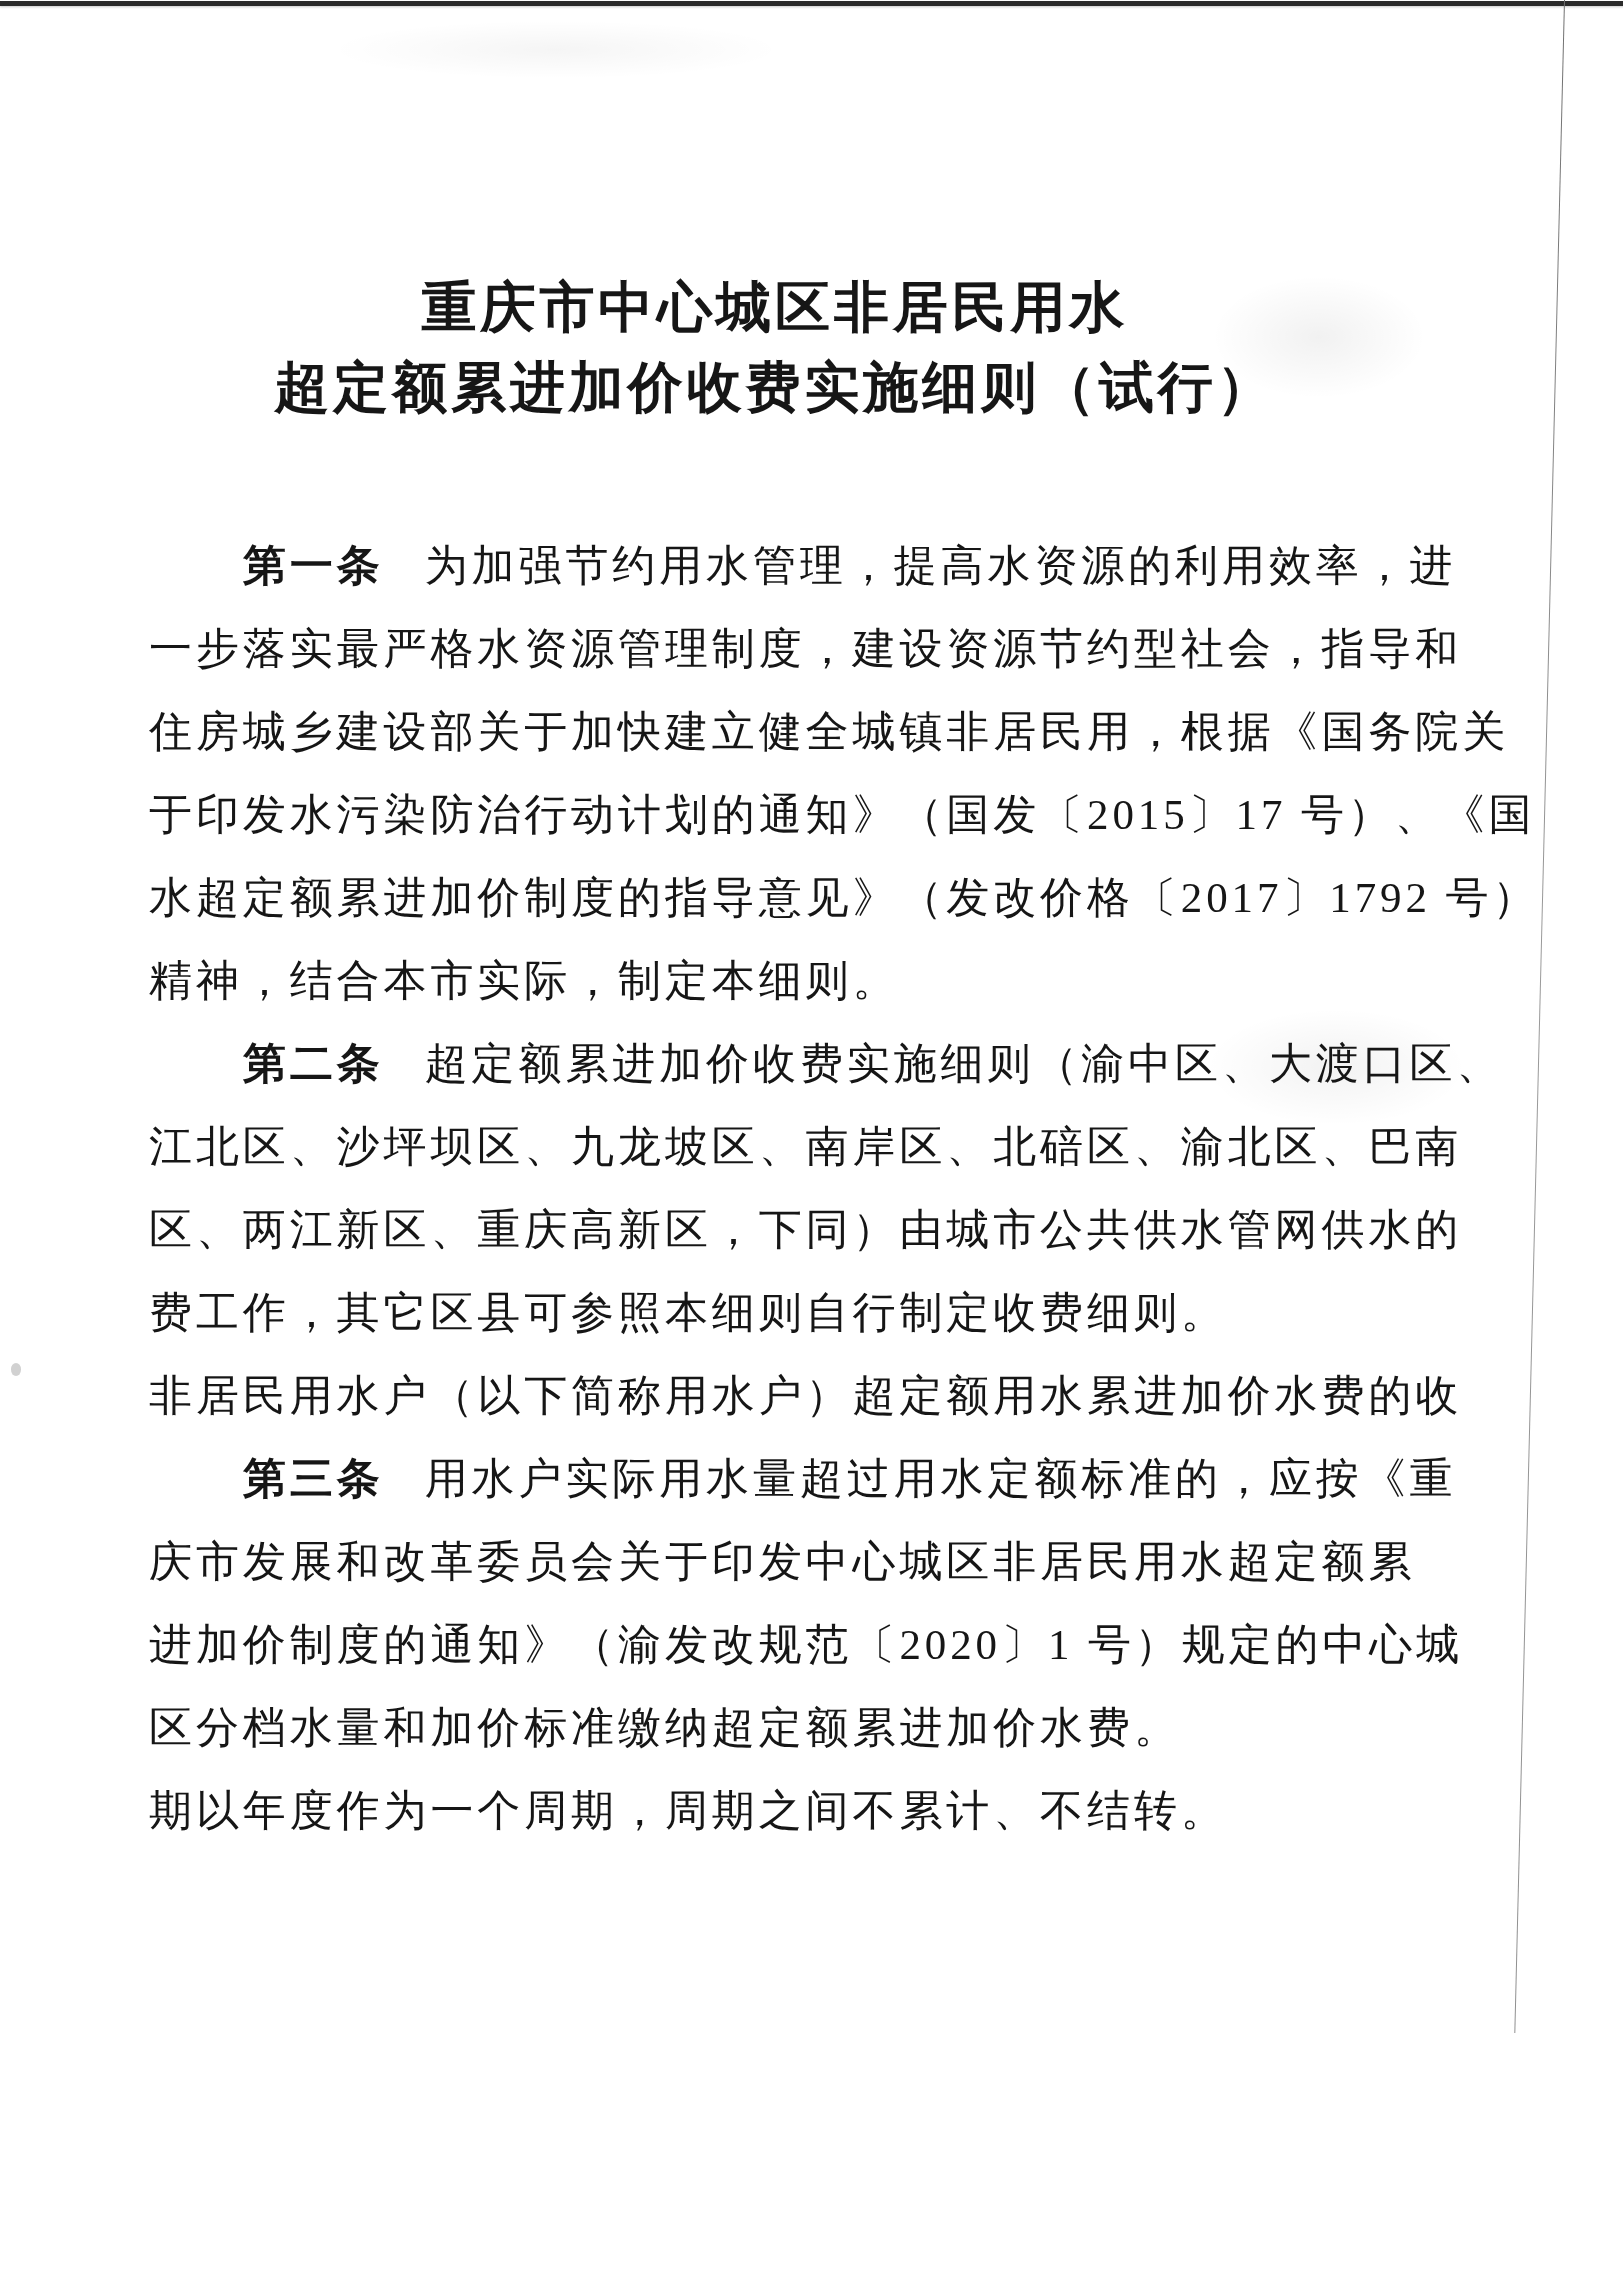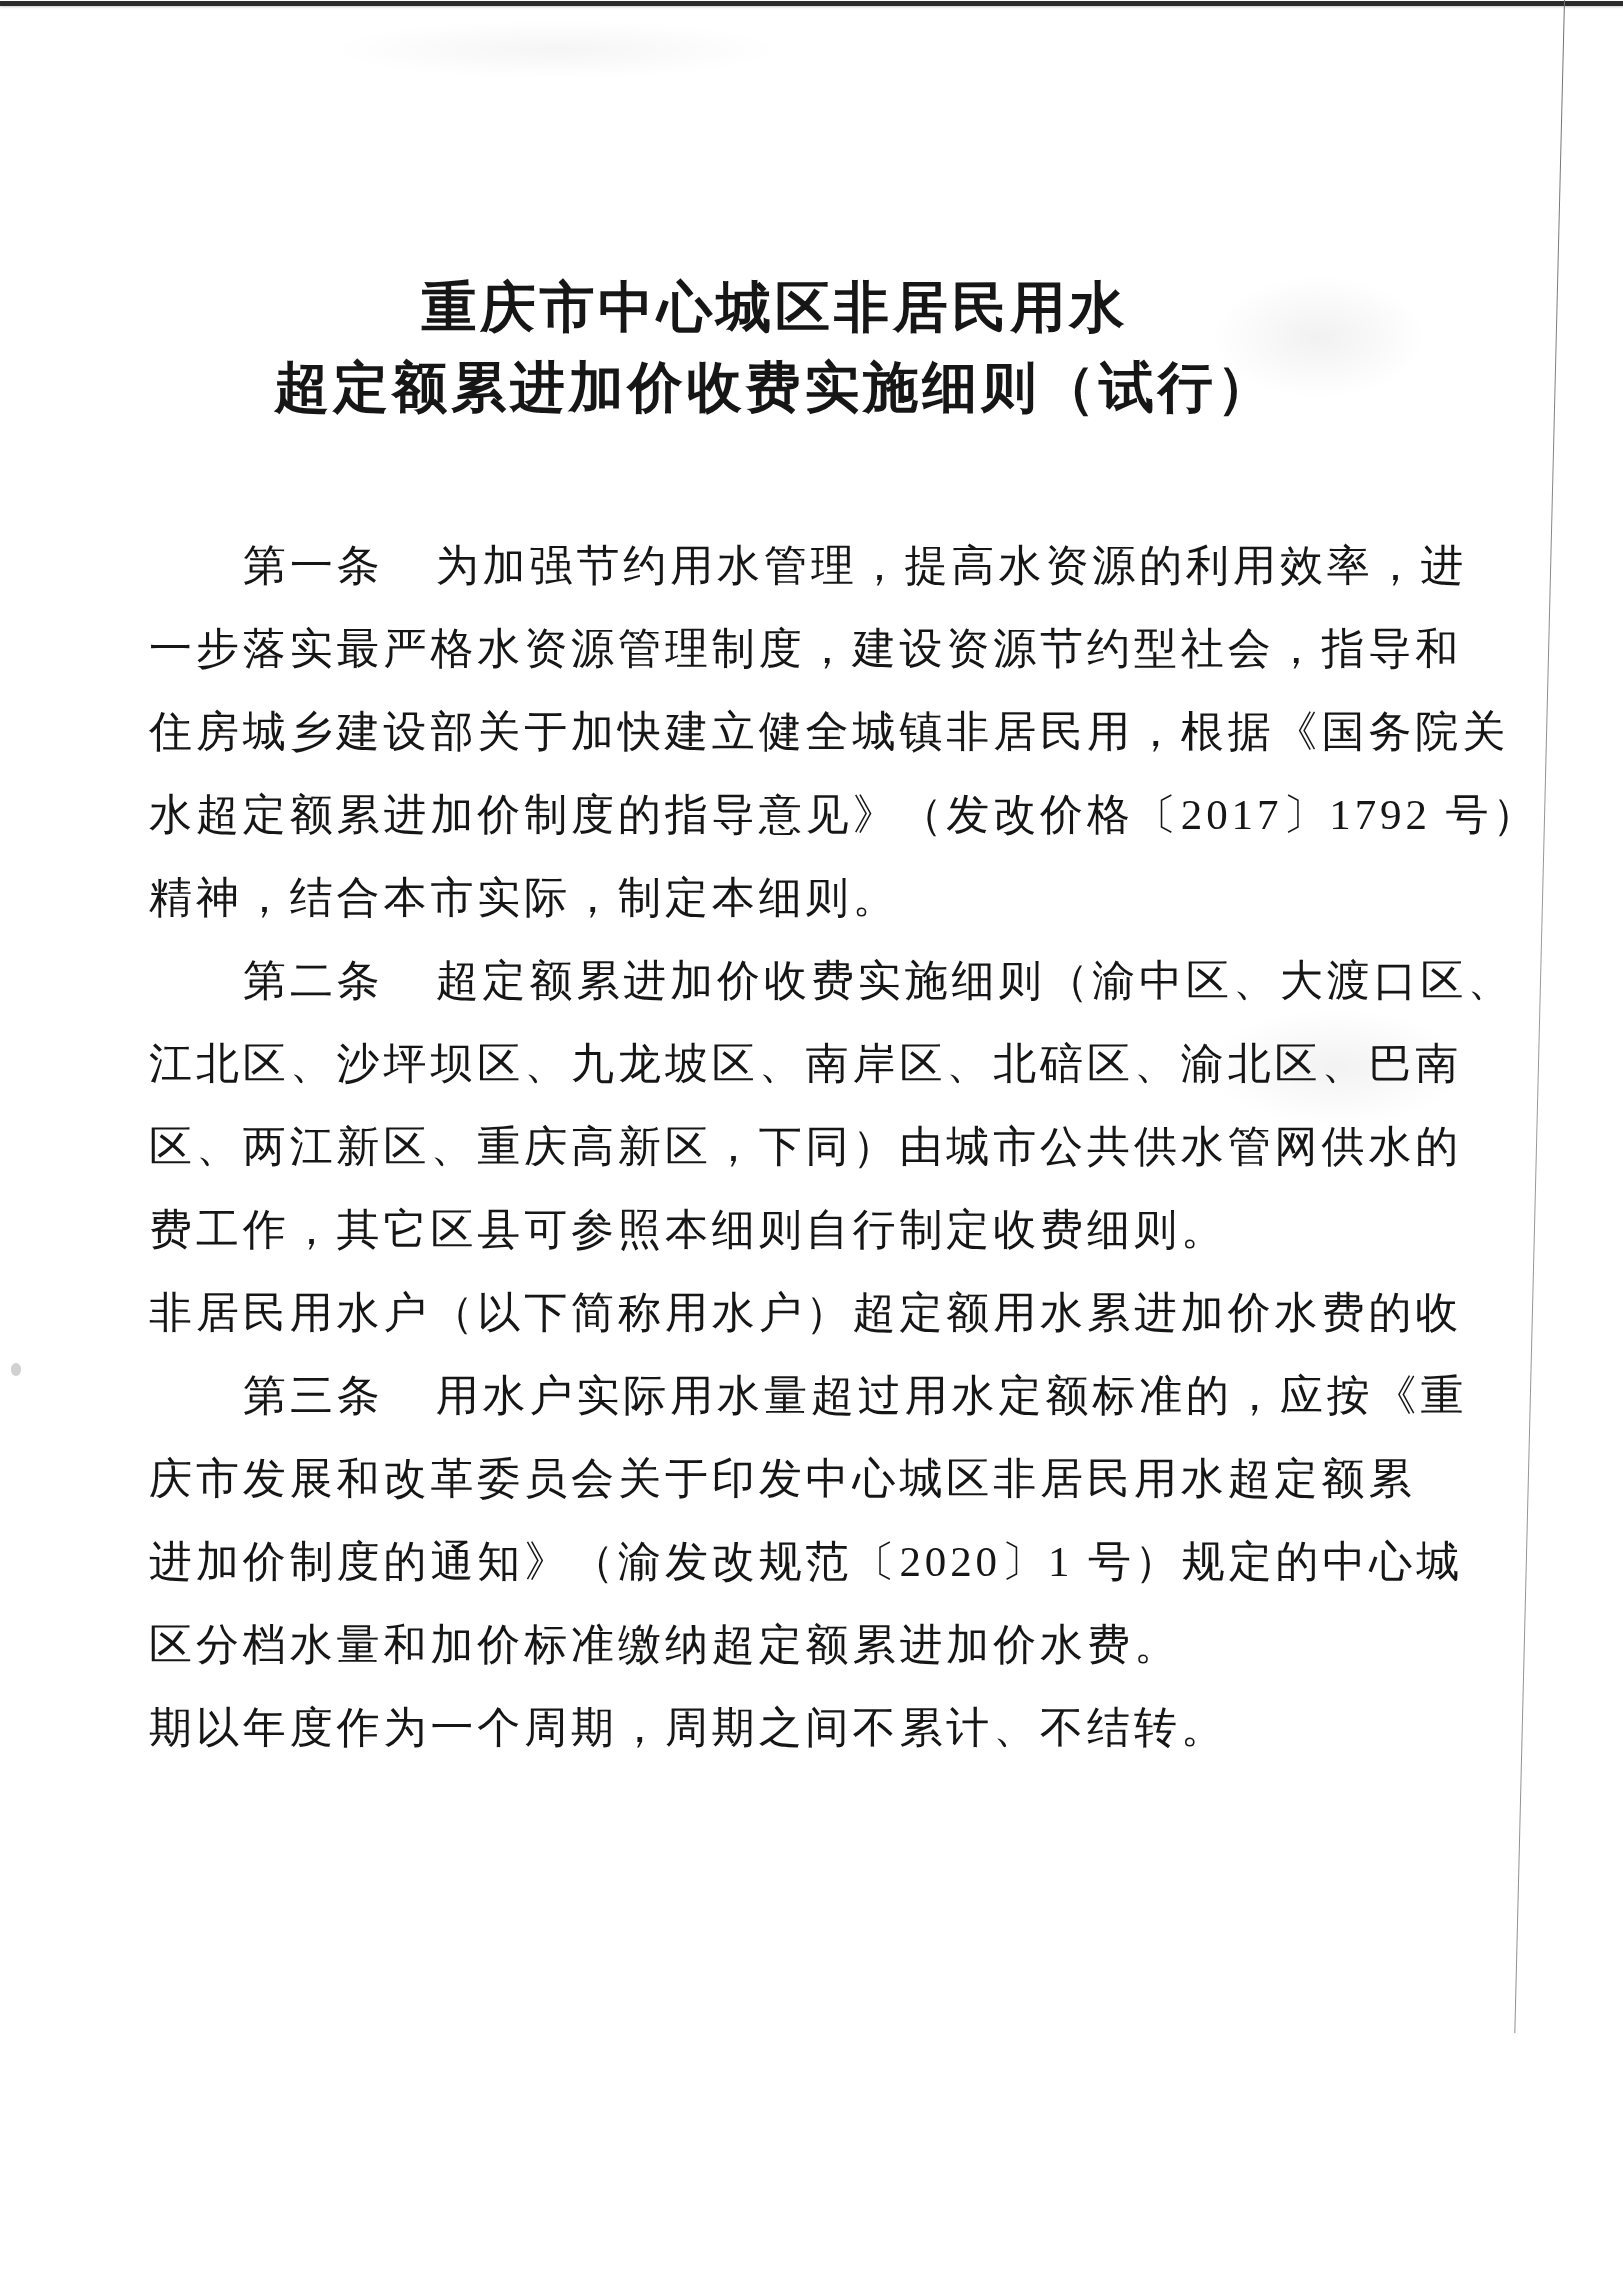--- a/index.html
+++ b/index.html
@@ -43,21 +43,21 @@
     font-weight:bold;
     font-size:55px; line-height:80px; letter-spacing:3.9px;
     white-space:nowrap;
   }
   .body-block {
     position:absolute; left:149px; top:524px; width:1342px;
     font-size:43px; line-height:83px; letter-spacing:3.9px;
   }
   .ln { height:83px; white-space:nowrap; }
   .ln.ind { padding-left:94px; }
-  .art { font-weight:normal; margin-right:52px; }
+  .art { font-weight:bold; margin-right:41px; }
 
   .pagenum {
     position:absolute; left:1207px; top:2074px;
     font-size:34px; line-height:46px; letter-spacing:2.6px;
     color:#222; white-space:nowrap;
   }
 </style>
 </head>
 <body>
 
@@ -74,20 +74,21 @@
 
     <div class="title">
       <div>重庆市中心城区非居民用水</div>
       <div>超定额累进加价收费实施细则（试行）</div>
     </div>
 
     <div class="body-block">
       <div class="ln ind"><span class="art">第一条</span><span>为加强节约用水管理，提高水资源的利用效率，进</span></div>
       <div class="ln"><span>一步落实最严格水资源管理制度，建设资源节约型社会，指导和</span></div>
       <div class="ln"><span>住房城乡建设部关于加快建立健全城镇非居民用，根据《国务院关</span></div>
+      <div class="ln"><span>于印发水污染防治行动计划的通知》（国发〔2015〕17 号）、《国</span></div>
       <div class="ln"><span>水超定额累进加价制度的指导意见》（发改价格〔2017〕1792 号）</span></div>
       <div class="ln"><span>精神，结合本市实际，制定本细则。</span></div>
       <div class="ln ind"><span class="art">第二条</span><span>超定额累进加价收费实施细则（渝中区、大渡口区、</span></div>
       <div class="ln"><span>江北区、沙坪坝区、九龙坡区、南岸区、北碚区、渝北区、巴南</span></div>
       <div class="ln"><span>区、两江新区、重庆高新区，下同）由城市公共供水管网供水的</span></div>
       <div class="ln"><span>费工作，其它区县可参照本细则自行制定收费细则。</span></div>
       <div class="ln"><span>非居民用水户（以下简称用水户）超定额用水累进加价水费的收</span></div>
       <div class="ln ind"><span class="art">第三条</span><span>用水户实际用水量超过用水定额标准的，应按《重</span></div>
       <div class="ln"><span>庆市发展和改革委员会关于印发中心城区非居民用水超定额累</span></div>
       <div class="ln"><span>进加价制度的通知》（渝发改规范〔2020〕1 号）规定的中心城</span></div>

